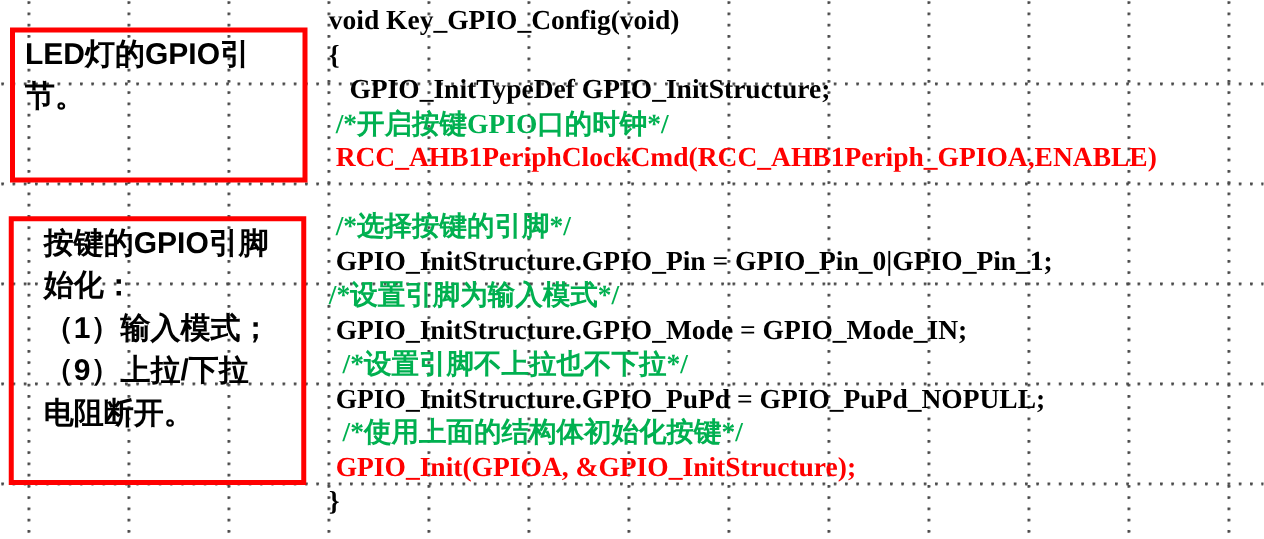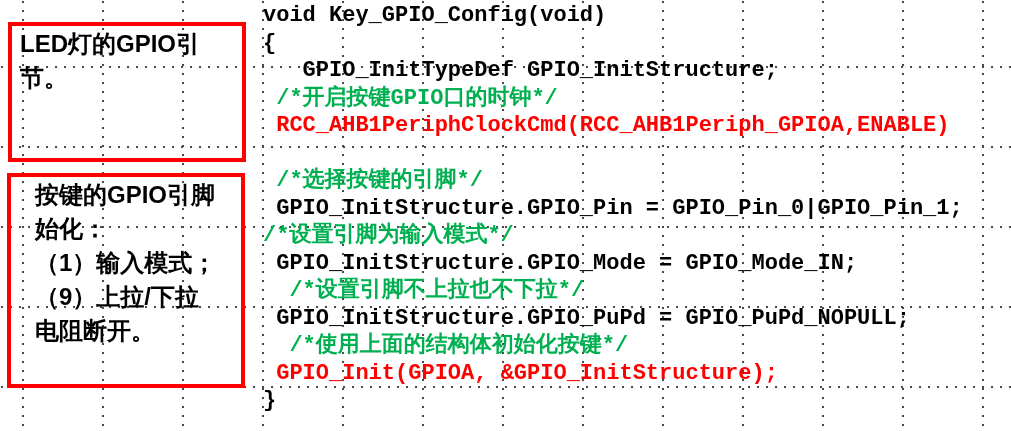--- a/index.html
+++ b/index.html
@@ -25,30 +25,30 @@
     box-sizing: border-box;
     border: 4px solid var(--annotation-border, #ff0000);
     color: var(--annotation-text, #000000);
     font-family: "Liberation Sans", sans-serif;
     font-weight: bold;
     font-size: 24px;
     line-height: 34px;
     padding: 1px 2px 0 8px;
     background: transparent;
   }
-  #box-0 { left: 8px;  top: 22px;  width: 238px; height: 140px; }
+  #box-0 { left: 8px;  top: 22px;  width: 238px; height: 124px; }
   #box-1 { left: 7px;  top: 173px; width: 238px; height: 215px; padding-left: 24px; }
   .ann-line { white-space: pre; }
 
   .code {
     position: absolute;
     left: 263px;
     top: 2px;
     margin: 0;
-    font-family: Liberation Mono, monospace;
+    font-family: Liberation Serif, serif;
     font-weight: bold;
     font-size: 22px;
     line-height: 27.5px;
     color: var(--code-text, #000000);
   }
   .code-line { white-space: pre; height: 27.5px; }
   .code-line.comment   { color: var(--comment-green, #00b050); }
   .code-line.highlight { color: var(--highlight-red, #ff0000); }
   .code-line.default   { color: var(--code-text, #000000); }
 </style>

